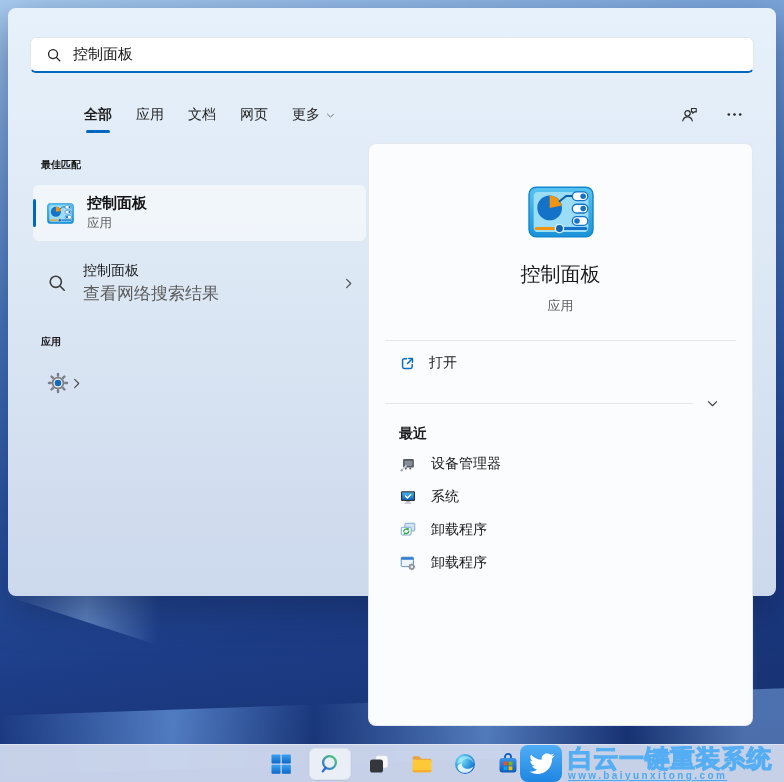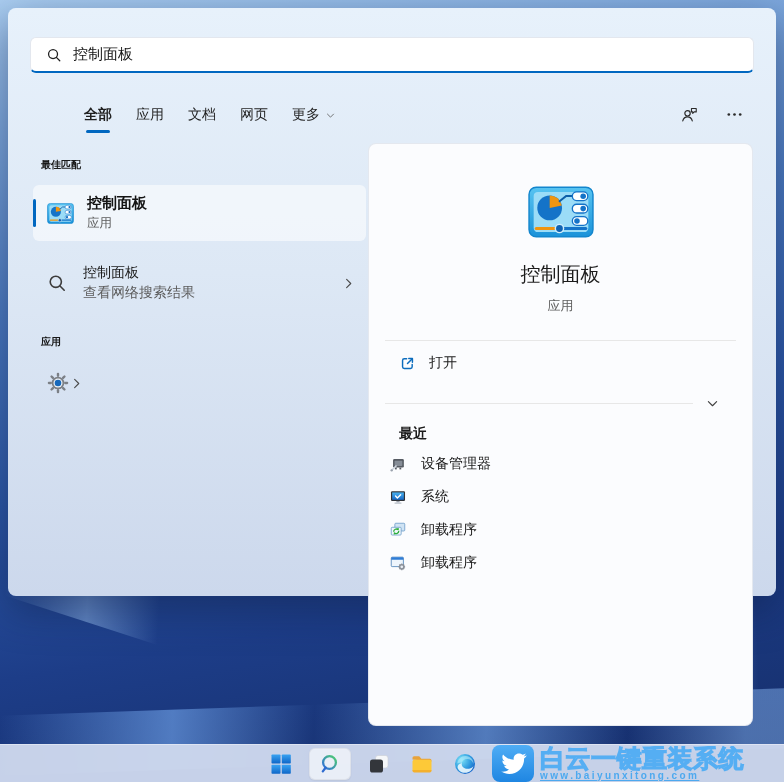--- a/index.html
+++ b/index.html
@@ -56,21 +56,21 @@
     border-radius:2px; background:#0067c0; }
   .bm-card .ic-cp-s { width:27px; height:21px; flex:none; }
   .bm-text { margin-left:13px; }
   .bm-title { font-size:15px; font-weight:700; color:#141414; }
   .bm-sub { font-size:12.5px; color:#5c5c5c; margin-top:2px; }
   .row { display:flex; align-items:center; padding:0 10px 0 14px; }
   .web-row { margin-top:16px; height:52px; }
   .web-row .ic-mag2 { width:20px; height:20px; color:#3c3c3c; flex:none; }
   .web-text { margin-left:16px; flex:1; }
   .web-title { font-size:14px; color:#1a1a1a; }
-  .web-sub { font-size:14px; color:#5c5c5c; margin-top:2px; }
+  .web-sub { font-size:17px; color:#5c5c5c; margin-top:2px; }
   .ic-chevr { width:15px; height:15px; color:#4a4a4a; flex:none; }
   .apps-h { margin-top:26px; }
   .app-row { margin-top:12px; height:44px; }
   .app-row .ic-gear { width:22px; height:22px; flex:none; }
   .app-label { font-size:14px; color:#1a1a1a; margin-left:15px; flex:1; }
 
   
   .detail-card { position:absolute; left:360px; top:135px; width:385px; height:583px;
     background:#fbfcfe; border:1px solid rgba(130,145,170,.18); border-radius:8px; }
   .dc-icon { display:flex; justify-content:center; margin-top:42px; }
@@ -78,40 +78,40 @@
   .dc-title { text-align:center; font-size:20px; color:#1b1b1b; margin-top:23px; }
   .dc-sub { text-align:center; font-size:13px; color:#616161; margin-top:9px; }
   .dc-divider { height:1px; background:#e7e7e7; margin:25px 16px 0; }
   .dc-open { display:flex; align-items:center; gap:13px; height:44px; padding-left:30px; }
   .dc-open .ic-open { width:17px; height:17px; flex:none; }
   .dc-open-label { font-size:14px; color:#1a1a1a; }
   .dc-collapse { display:flex; align-items:center; gap:12px; margin:6px 16px 0; height:24px; }
   .dc-collapse .hr { flex:1; height:1px; background:#e7e7e7; }
   .dc-collapse .ic-chevd2 { width:15px; height:15px; color:#3f3f3f; margin-right:16px; }
   .dc-recent-h { font-size:14px; font-weight:700; color:#1b1b1b; margin:10px 0 4px 30px; }
-  .recent-row { display:flex; align-items:center; gap:14px; height:33px; padding-left:20px; }
+  .recent-row { display:flex; align-items:center; gap:14px; height:33px; padding-left:30px; }
   .recent-row svg { width:18px; height:18px; flex:none; }
   .recent-label { font-size:14px; color:#1a1a1a; }
 
   
   .taskbar { position:absolute; left:0; bottom:0; width:784px; height:38px;
     background:rgba(204,215,236,.97); border-top:1px solid rgba(255,255,255,.4); }
   .tb-icons { position:absolute; left:266px; top:0; height:38px; display:flex; align-items:center; gap:13px; }
   .tb-btn { width:30px; height:30px; display:flex; align-items:center; justify-content:center; border-radius:6px; }
   .tb-btn svg { width:24px; height:24px; }
   .tb-btn.active { width:42px; height:32px; background:rgba(255,255,255,.62);
     border:1px solid rgba(0,0,0,.05); box-shadow:0 1px 2px rgba(0,0,0,.06); }
 
   
   .watermark { position:absolute; right:0; bottom:0; height:38px; display:flex; align-items:center; }
   .wm-bird { width:42px; height:37px; border-radius:8px; flex:none;
     background:linear-gradient(180deg,#4fadf5,#1f86e2);
     display:flex; align-items:center; justify-content:center; margin-right:6px; }
   .wm-bird svg { width:27px; height:27px; fill:#ffffff; }
-  .wm-text { width:244px; overflow:hidden; }
+  .wm-text { width:216px; overflow:hidden; }
   .wm-title { font-size:25px; font-weight:700; line-height:24px; white-space:nowrap;
     color:#c9e4fa; -webkit-text-stroke:1.1px #55aef3; letter-spacing:0.5px; }
   .wm-url { font-size:10px; font-weight:700; color:#4da9ef; letter-spacing:2.4px;
     white-space:nowrap; margin-top:0px;text-decoration:underline; }
 </style>
 </head>
 <body>
 
 <svg width="0" height="0" style="position:absolute">
   <defs>

